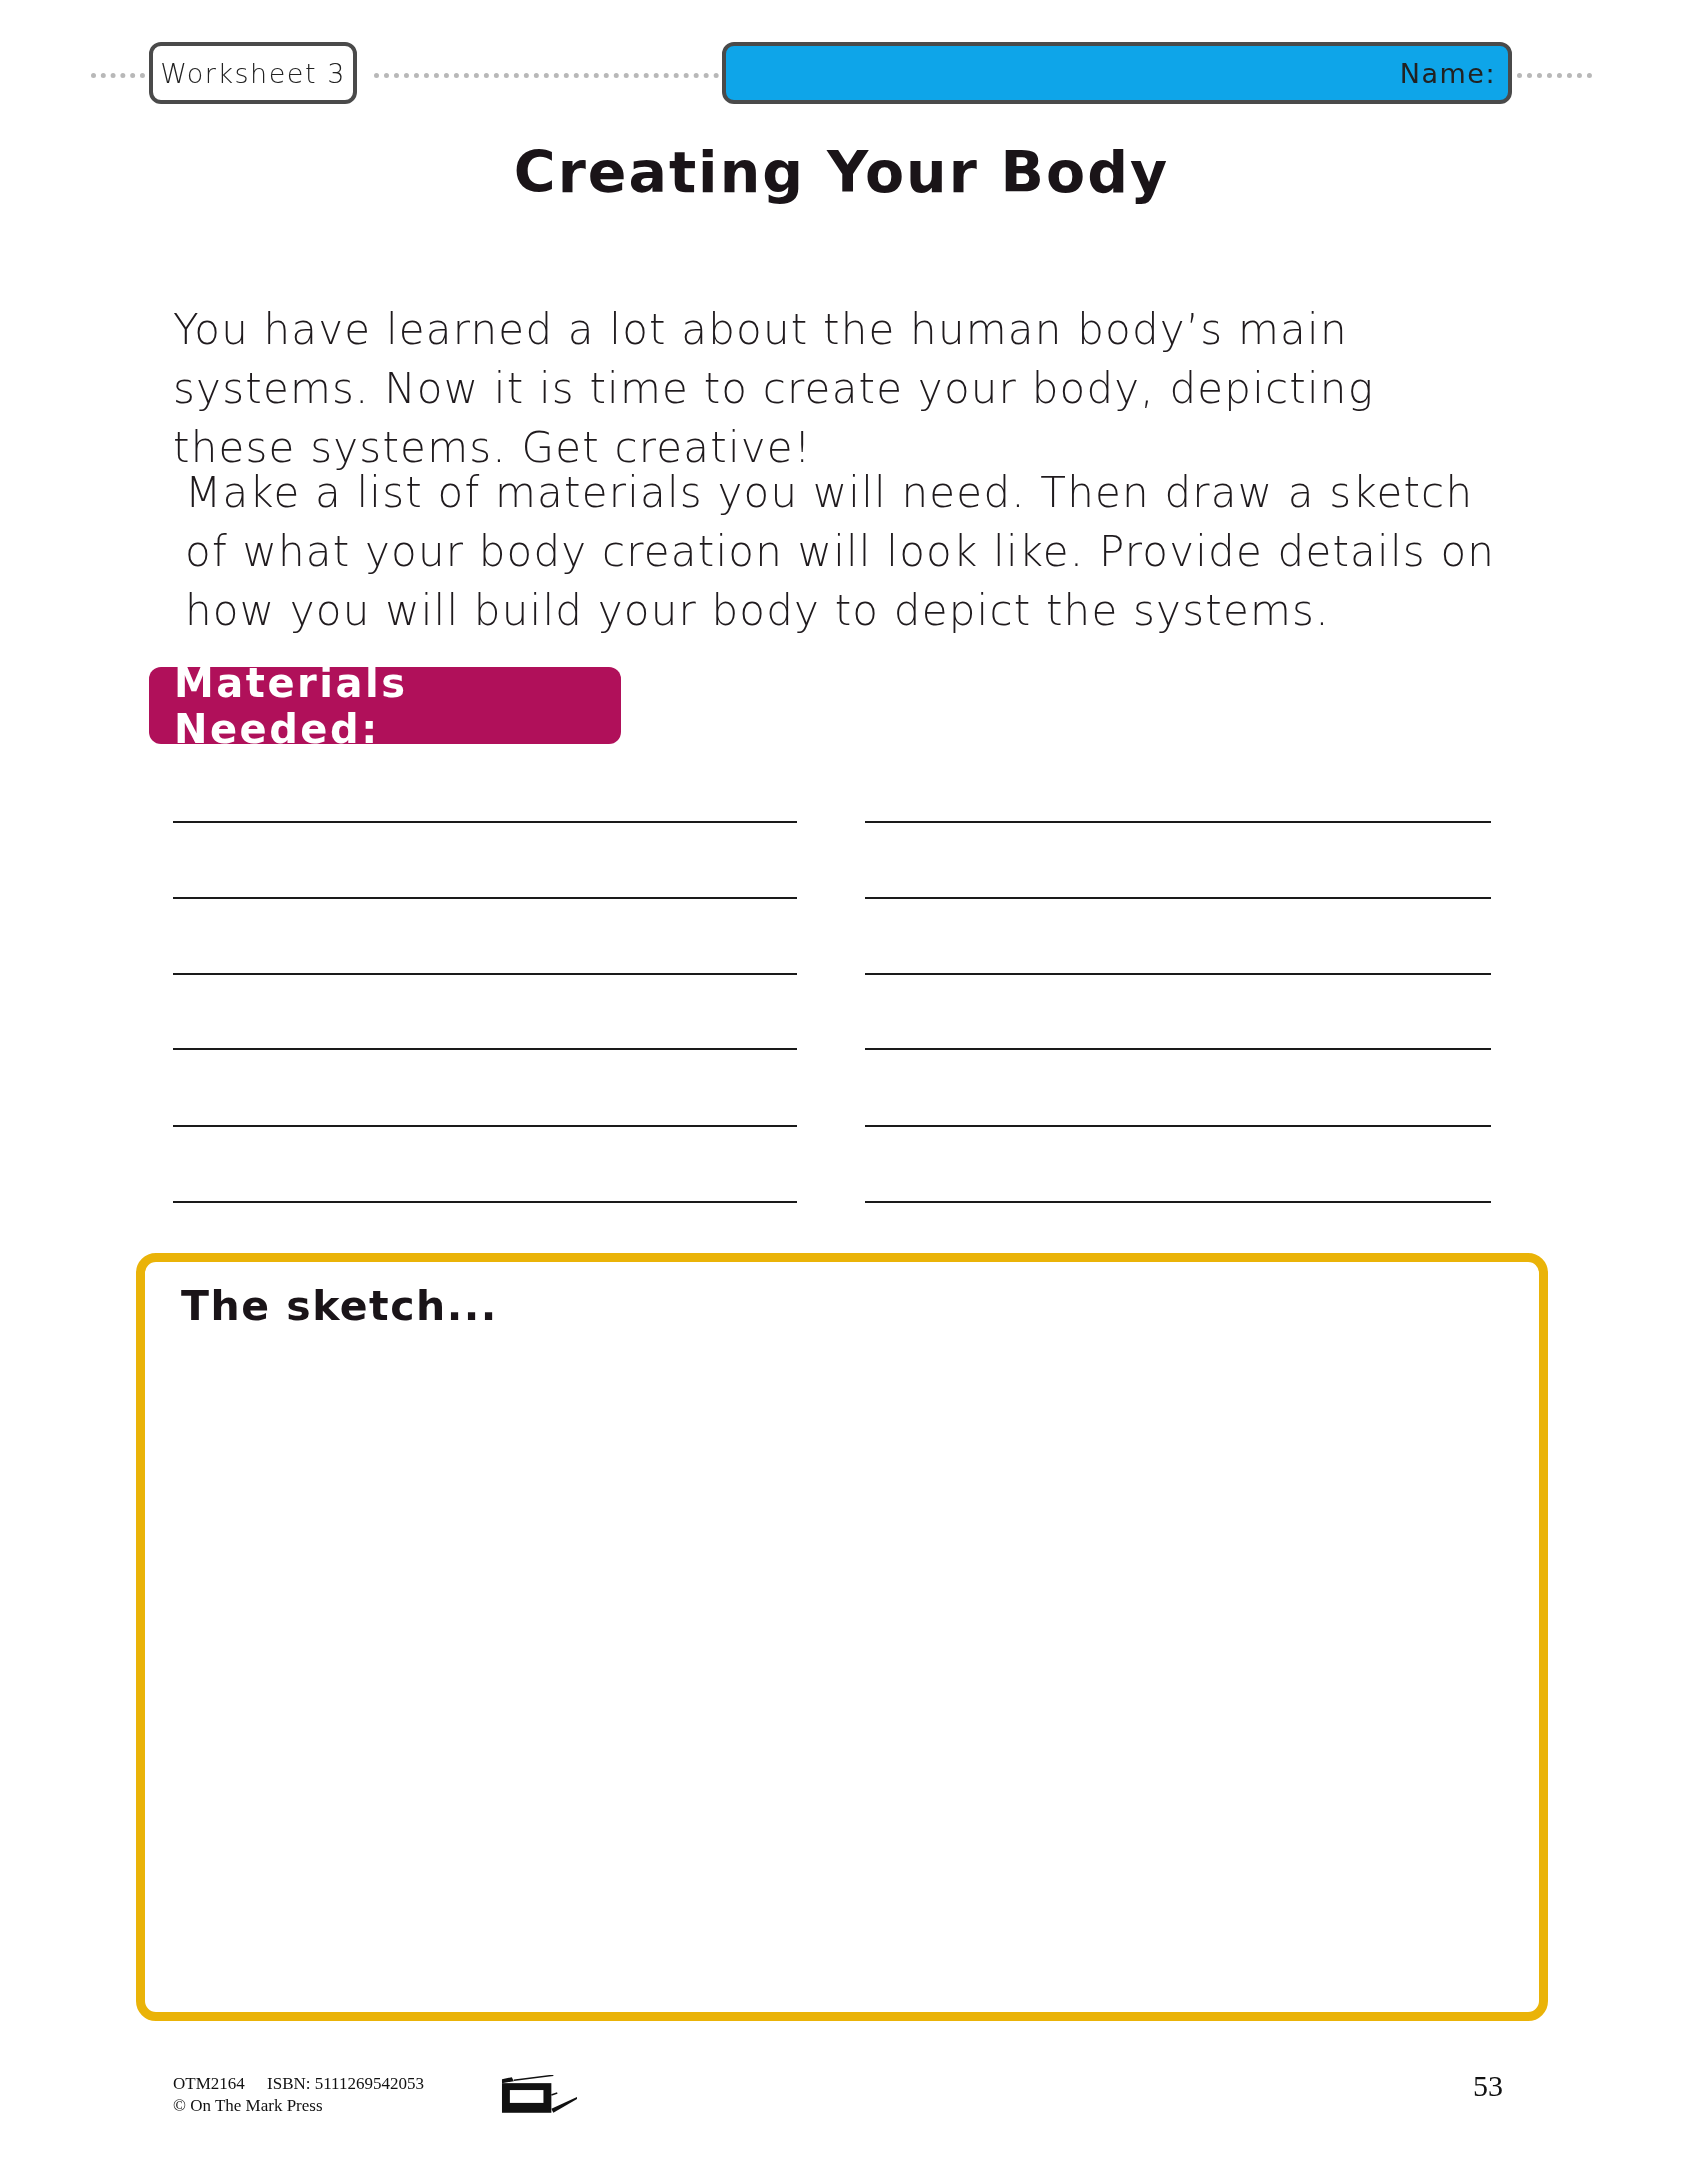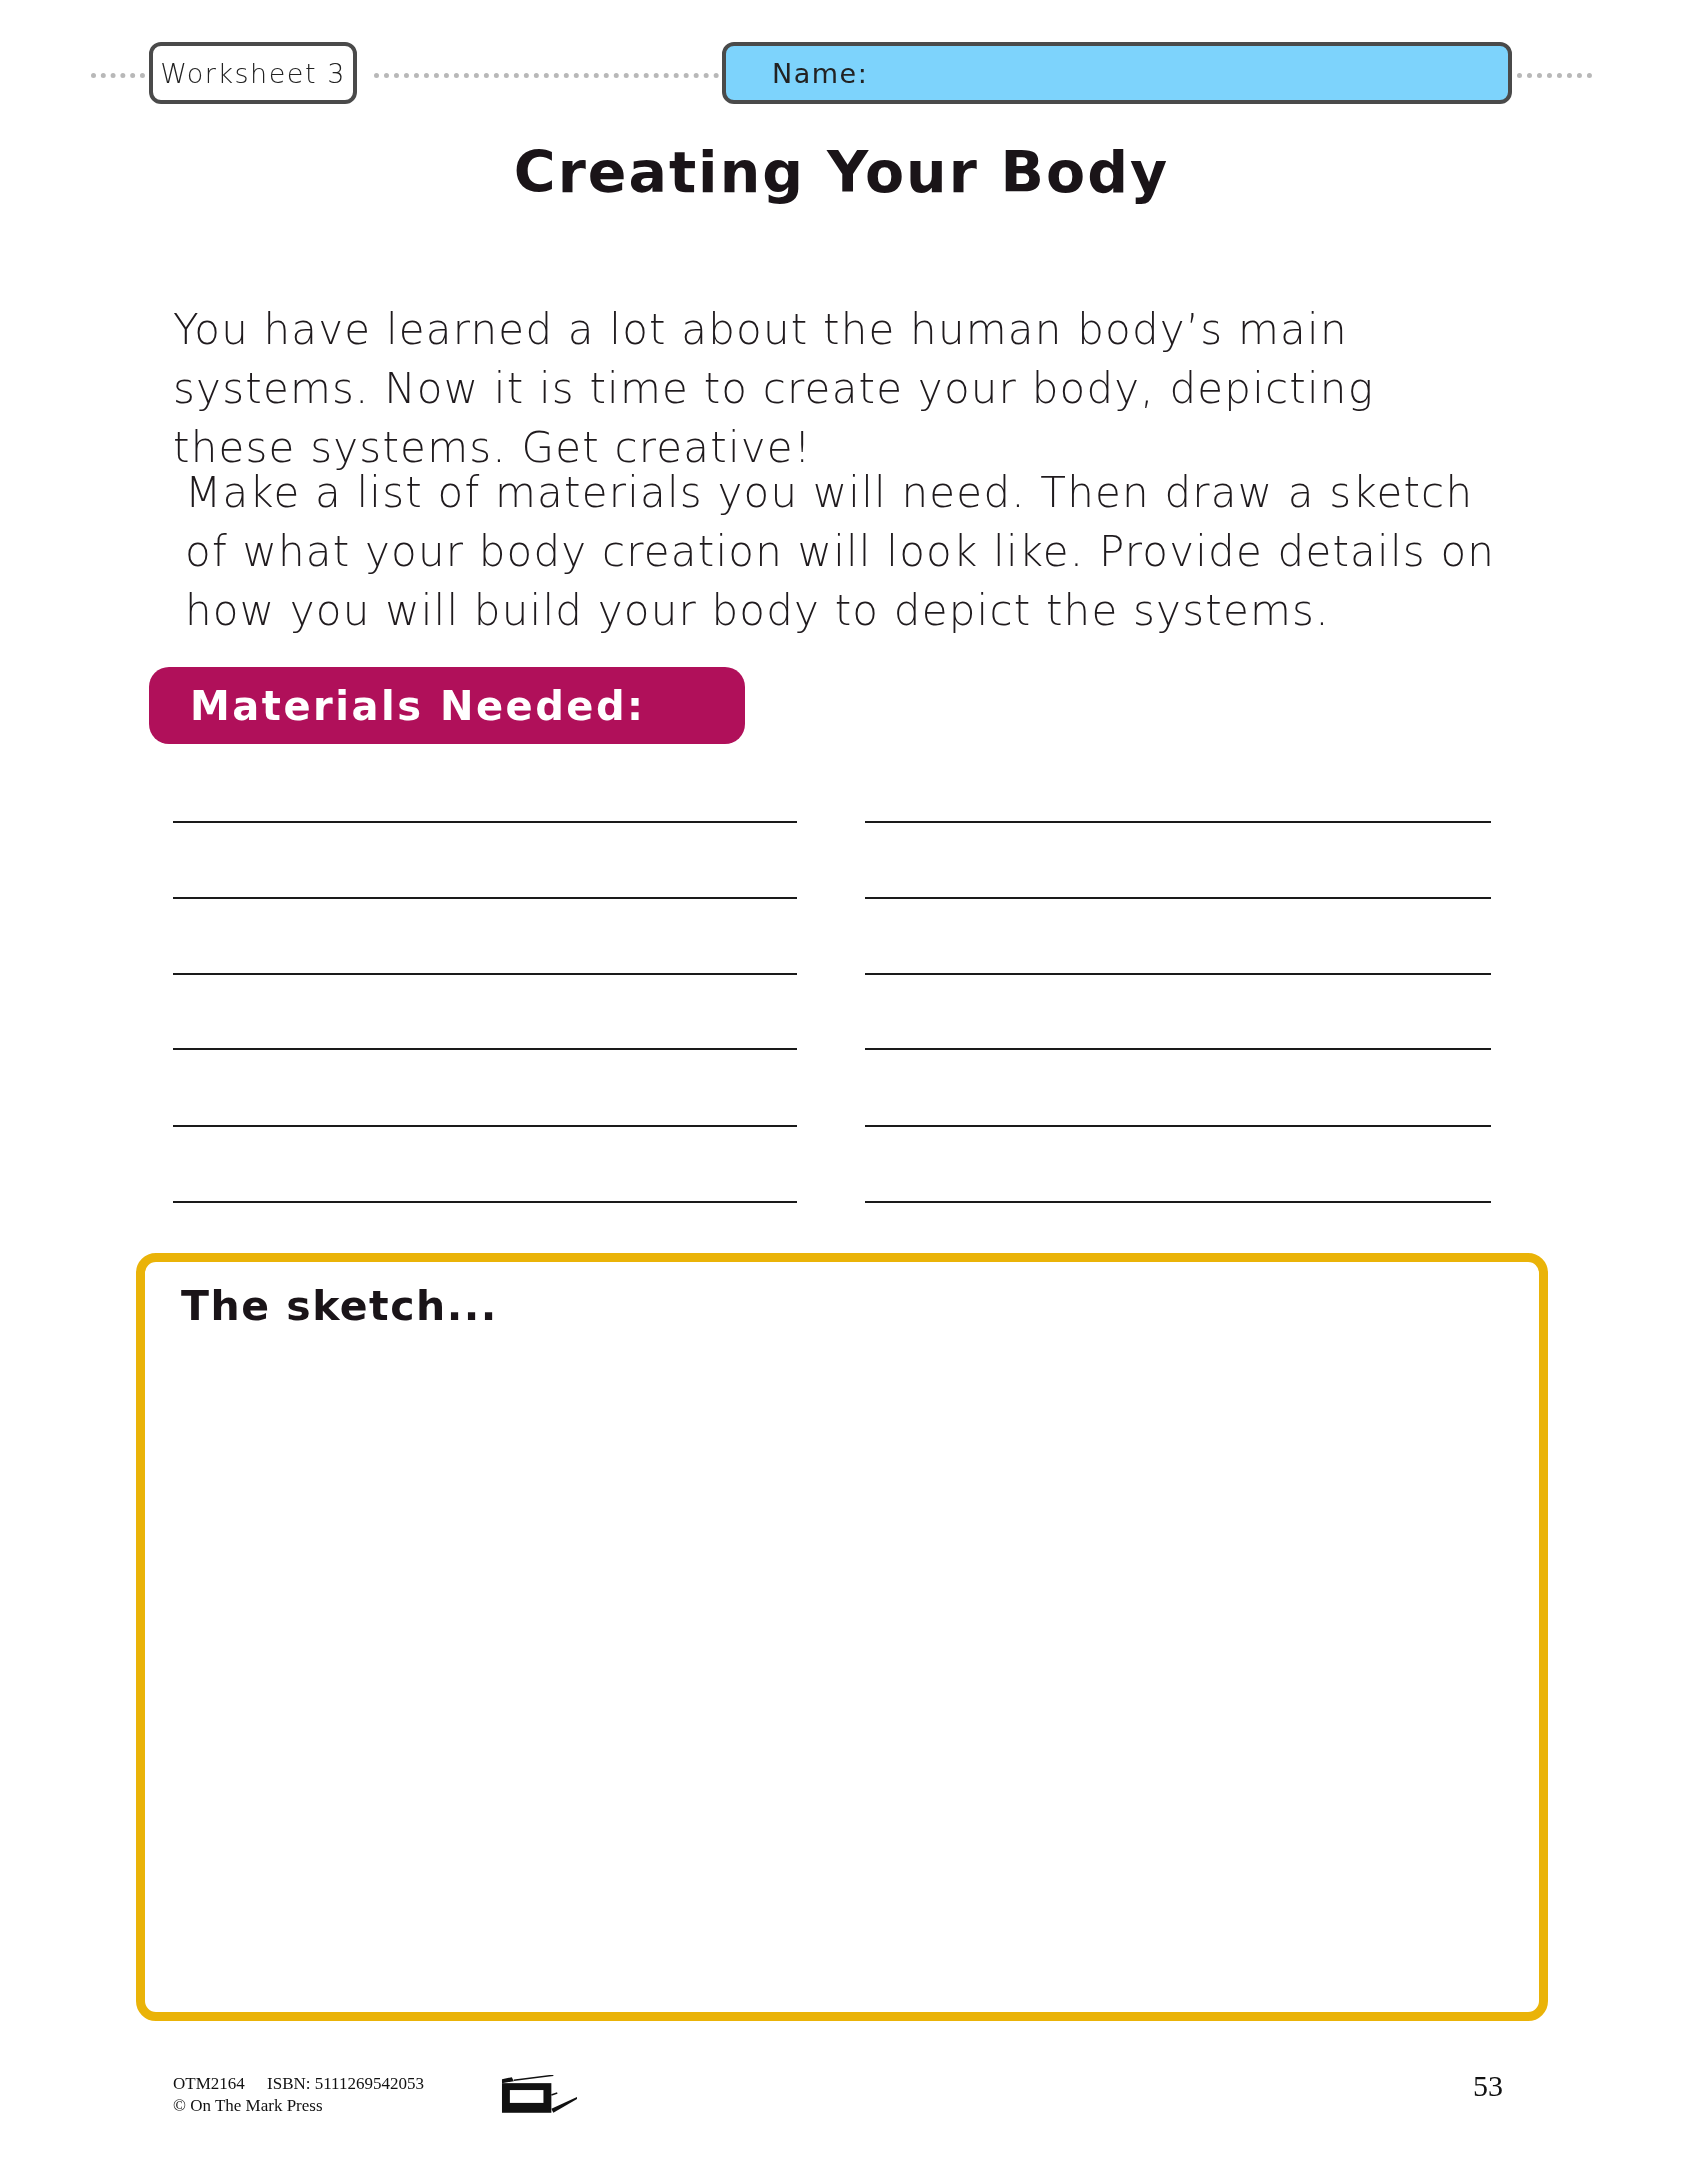--- a/index.html
+++ b/index.html
@@ -9,34 +9,34 @@
 
   .tab-box {
     position: absolute; left: 149px; top: 42px; width: 208px; height: 62px;
     border: 4px solid #4a4a4a; border-radius: 12px; box-sizing: border-box; background: #fff;
     display: flex; align-items: center; justify-content: center;
   }
   .tab-box span { font-size: 27px; font-weight: 300; letter-spacing: 1.5px; color: #222; }
 
   .name-box {
     position: absolute; left: 722px; top: 42px; width: 790px; height: 62px;
-    border: 4px solid #4a4a4a; border-radius: 12px; box-sizing: border-box; background: #7dd3fc;
-    display: flex; align-items: center; padding-left: 46px;
+    border: 4px solid #4a4a4a; border-radius: 12px; box-sizing: border-box; background: #0ea5e9;
+    display: flex; align-items: center; padding-left: 26px; justify-content: flex-end;
   }
   .name-box span { font-size: 27px; letter-spacing: 1.5px; color: #222; }
 
   .title { position: absolute; left: 0; width: 1683px; top: 139px; text-align: center; font-size: 57px; font-weight: bold; letter-spacing: 2px; color: #1a1418; }
 
   .para { position: absolute; left: 173px; width: 1327px; font-size: 42px; line-height: 59px; letter-spacing: 1.2px; color: #1f1a1d; font-weight: 300; margin: 0; }
   .p1 { top: 256px; margin-top: 44px; }
   .p2 { top: 463px; margin-left: 12px; }
 
   .badge {
-    position: absolute; left: 149px; top: 667px; width: 596px; height: 77px;
-    background: #b0105a; border-radius: 20px; display: flex; align-items: center; padding-left: 41px; box-sizing: border-box;
+    position: absolute; left: 149px; top: 667px; width: 472px; height: 77px;
+    background: #b0105a; border-radius: 12px; display: flex; align-items: center; padding-left: 25px; box-sizing: border-box;
   }
   .badge span { color: #fff; font-size: 40px; font-weight: bold; letter-spacing: 2.5px; }
 
   .rule { position: absolute; height: 2px; background: #1a1a1a; }
 
   .sketch {
     position: absolute; left: 136px; top: 1253px; width: 1412px; height: 768px;
     border: 9px solid #eab308; border-radius: 20px; box-sizing: border-box; background: #fff;
   }
   .sketch .label { position: absolute; left: 36px; top: 20px; font-size: 41px; font-weight: bold; letter-spacing: 1.5px; color: #1a1418; }

